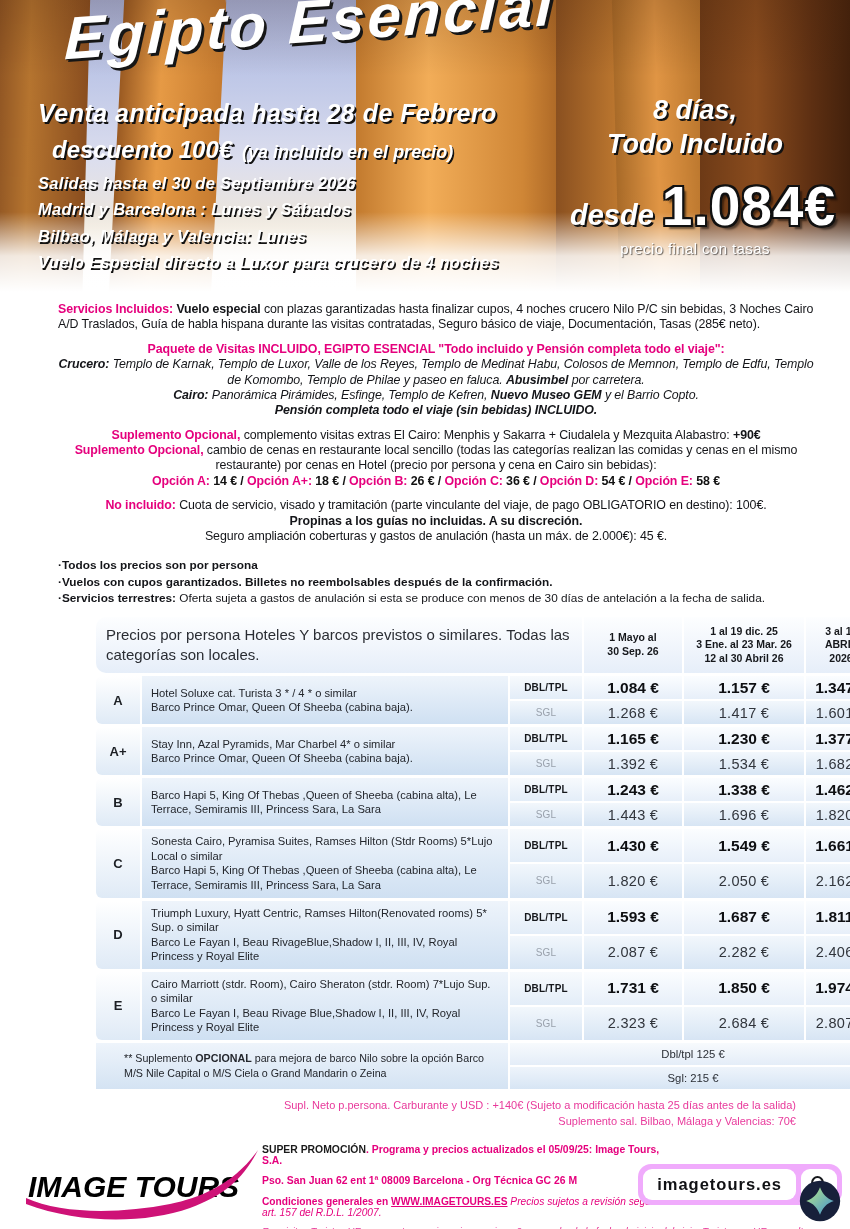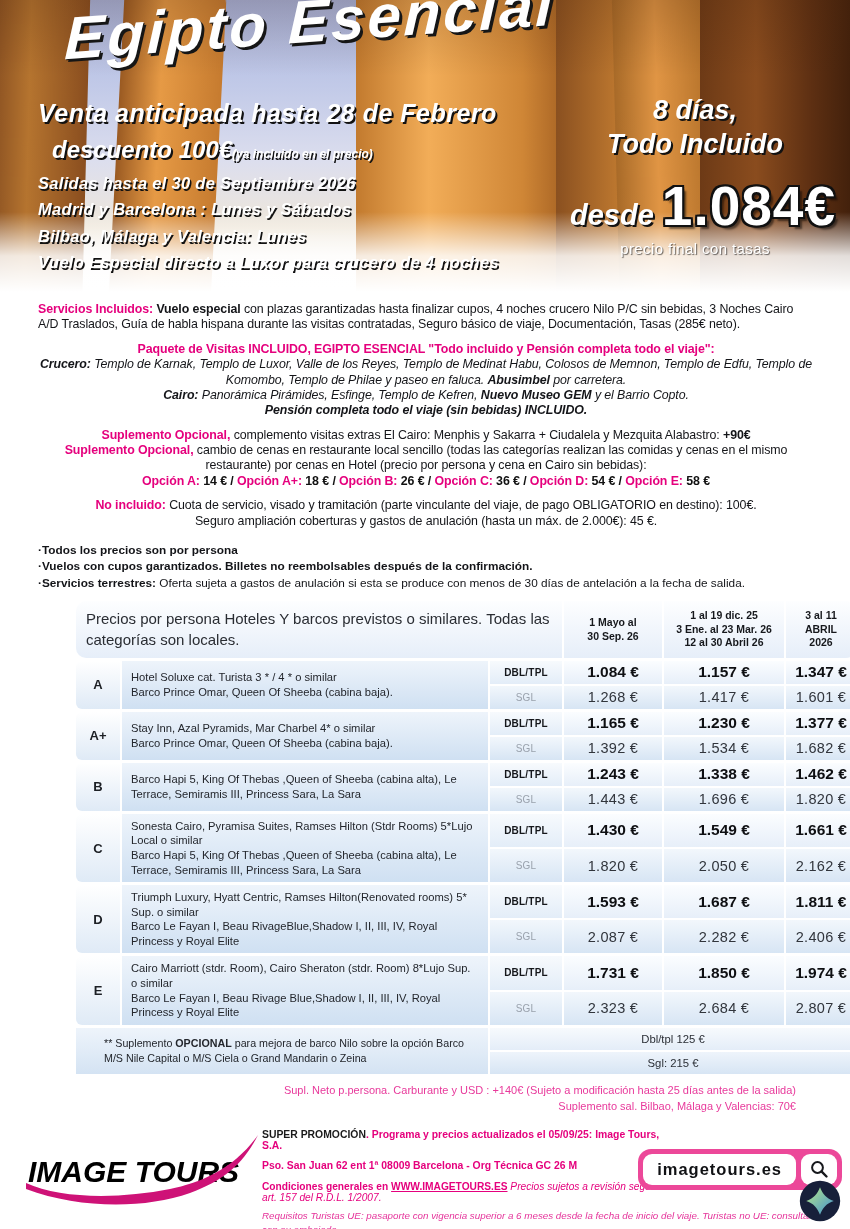--- a/index.html
+++ b/index.html
@@ -22,34 +22,34 @@
     background:linear-gradient(180deg,rgba(255,255,255,0) 0%,rgba(255,255,255,.85) 55%,#fff 100%); }
 
   .hero-left { position:absolute; left:38px; top:4px; z-index:5; color:#fff; }
   .hero-title { font-size:60px; font-weight:800; font-style:italic; letter-spacing:3px;
     transform:rotate(-4deg) skewX(-6deg); transform-origin:left top; margin-left:28px;
     text-shadow:3px 3px 0 #161616, 1px 1px 0 #161616; white-space:nowrap; }
   .promo1 { margin-top:26px; font-size:25px; font-weight:800; font-style:italic; white-space:nowrap;
     text-shadow:2px 2px 0 #121212; letter-spacing:.5px; }
   .promo2 { margin:8px 0 6px 14px; font-size:24px; font-weight:800; font-style:italic;
     text-shadow:2px 2px 0 #121212; }
-  .promo2 .note { font-size:12px; margin-left:0; text-shadow:1.5px 1.5px 0 #121212; }
+  .promo2 .note { font-size:18px; margin-left:10px; text-shadow:1.5px 1.5px 0 #121212; }
   .info-line { font-size:16.5px; font-weight:700; font-style:italic; line-height:1.6;
     text-shadow:1.5px 1.5px 0 #121212; letter-spacing:.3px; white-space:nowrap; }
 
   .hero-right { position:absolute; right:30px; top:94px; z-index:5; color:#fff; text-align:center; width:250px; }
   .hr-duration, .hr-board { font-size:27px; font-weight:800; font-style:italic; text-shadow:2px 2px 0 #121212; line-height:1.25; }
   .hr-priceline { margin-top:12px; white-space:nowrap; }
   .hr-desde { font-size:29px; font-weight:800; font-style:italic; text-shadow:2px 2px 0 #121212; margin-right:8px; }
   .hr-price { font-size:55px; font-weight:900; letter-spacing:1px;
     text-shadow:2px 0 #111,-2px 0 #111,0 2px #111,0 -2px #111,2px 2px #111,-2px -2px #111,2px -2px #111,-2px 2px #111, 4px 4px 2px rgba(0,0,0,.5);margin-top:37px; }
   .hr-note { font-size:15px; font-weight:400; margin-top:2px; text-shadow:1px 1px 1px rgba(0,0,0,.6); letter-spacing:.4px; }
 
   
-  .content { padding:10px 36px 0 38px; }
+  .content { padding:10px 36px 0 58px; }
   .para { margin-bottom:9px; font-size:12.4px; line-height:1.24; color:#141519; letter-spacing:-.1px; }
   .magenta { color:#E5007D; }
   .b { font-weight:700; }
   .i { font-style:italic; }
   .line { display:block;text-align:center; }
   .opt-label { color:#E5007D; font-weight:700; }
   .opt-price { font-weight:700; color:#111; }
   .opt-sep { font-weight:700; color:#111; }
   .bullets { margin:13px 0 10px 0; font-size:11.8px; line-height:1.4; color:#131418; }
 
@@ -86,21 +86,21 @@
   .f-text { margin-left:238px; padding-top:10px; width:400px; }
   .f-promo { font-size:10.4px; }
   .f-promo .fb { font-weight:800; color:#1a1a1a; }
   .f-promo .fm { color:#E5007D; font-weight:600; }
   .f-addr { margin-top:9px; font-size:10.4px; color:#E5007D; font-weight:600; }
   .f-cond { margin-top:10px; font-size:10.2px; color:#E5007D; }
   .f-cond .fb { font-weight:800; }
   .f-cond a { color:#E5007D; font-weight:800; text-decoration:underline; }
   .f-cond .fi { font-style:italic; font-weight:500; }
   .f-legal { margin-top:6px; font-size:9.8px; font-style:italic; color:#E5339A; line-height:1.5; width:560px; }
-  .search-pill { position:absolute; right:8px; top:32px; background:#ec4899; border-radius:13px; padding:5px; display:flex; gap:5px; cursor:pointer; }
+  .search-pill { position:absolute; right:8px; top:32px; background:#f0abfc; border-radius:13px; padding:5px; display:flex; gap:5px; cursor:pointer; }
   .search-pill .sp-text { background:#fff; border-radius:9px; padding:6px 14px; font-size:16.5px; font-weight:700; color:#101114; letter-spacing:1px; }
   .search-pill .sp-btn { background:#fff; border-radius:9px; width:36px; display:flex; align-items:center; justify-content:center; }
   .chat-btn { position:absolute; right:8px; bottom:6px; width:44px; height:44px; cursor:pointer; }
 </style>
 </head>
 <body>
 
 <div class="page">
 
   <header class="hero">
@@ -171,20 +171,21 @@
         <span>cambio de cenas en restaurante local sencillo (todas las categorías realizan las comidas y cenas en el mismo restaurante) por cenas en Hotel (precio por persona  y cena en Cairo sin bebidas):</span>
       </span>
       <span class="line" id="opciones"><span class="opt-label">Opción A: </span><span class="opt-price">14 €</span><span class="opt-sep"> / </span><span class="opt-label">Opción A+: </span><span class="opt-price">18 €</span><span class="opt-sep"> / </span><span class="opt-label">Opción B: </span><span class="opt-price">26 €</span><span class="opt-sep"> / </span><span class="opt-label">Opción C: </span><span class="opt-price">36 €</span><span class="opt-sep"> / </span><span class="opt-label">Opción D: </span><span class="opt-price">54 €</span><span class="opt-sep"> / </span><span class="opt-label">Opción E: </span><span class="opt-price">58 €</span></span>
     </p>
 
     <p class="para">
       <span class="line">
         <span class="magenta b">No incluido:</span>
         <span>Cuota de servicio, visado y tramitación (parte vinculante del viaje, de pago OBLIGATORIO en destino):  100€.</span>
       </span>
+      <span class="line b">Propinas a los guías no incluidas. A su discreción.</span>
       <span class="line">Seguro ampliación coberturas y gastos de anulación (hasta un máx. de 2.000€): 45 €.</span>
     </p>
 
     <div class="bullets" id="bullets">
         <div><b>·Todos los precios son por persona</b></div>
         <div><b>·Vuelos con cupos garantizados. Billetes no reembolsables después de la confirmación.</b></div>
         <div><b>·Servicios terrestres:</b><span> Oferta sujeta a gastos de anulación si esta se produce con menos de 30 días de antelación a la fecha de  salida.</span></div>
       </div>
 
     <section class="price-table" id="table-root">
@@ -277,21 +278,21 @@
           <div class="t-pv dbl">1.687 €</div>
           <div class="t-pv dbl">1.811 €</div>
           <div class="t-rl sgl">SGL</div>
           <div class="t-pv sgl">2.087 €</div>
           <div class="t-pv sgl">2.282 €</div>
           <div class="t-pv sgl">2.406 €</div>
         </div>
         <div class="t-row">
           <div class="t-cat">E</div>
           <div class="t-desc">
-            <div>Cairo Marriott (stdr. Room), Cairo Sheraton (stdr. Room) 8*Lujo Sup. o similar</div>
+            <div>Cairo Marriott (stdr. Room), Cairo Sheraton (stdr. Room) 7*Lujo Sup. o similar</div>
             <div>Barco Le Fayan I, Beau Rivage Blue,Shadow I, II, III, IV, Royal Princess y Royal Elite</div>
           </div>
           <div class="t-rl dbl">DBL/TPL</div>
           <div class="t-pv dbl">1.731 €</div>
           <div class="t-pv dbl">1.850 €</div>
           <div class="t-pv dbl">1.974 €</div>
           <div class="t-rl sgl">SGL</div>
           <div class="t-pv sgl">2.323 €</div>
           <div class="t-pv sgl">2.684 €</div>
           <div class="t-pv sgl">2.807 €</div>

